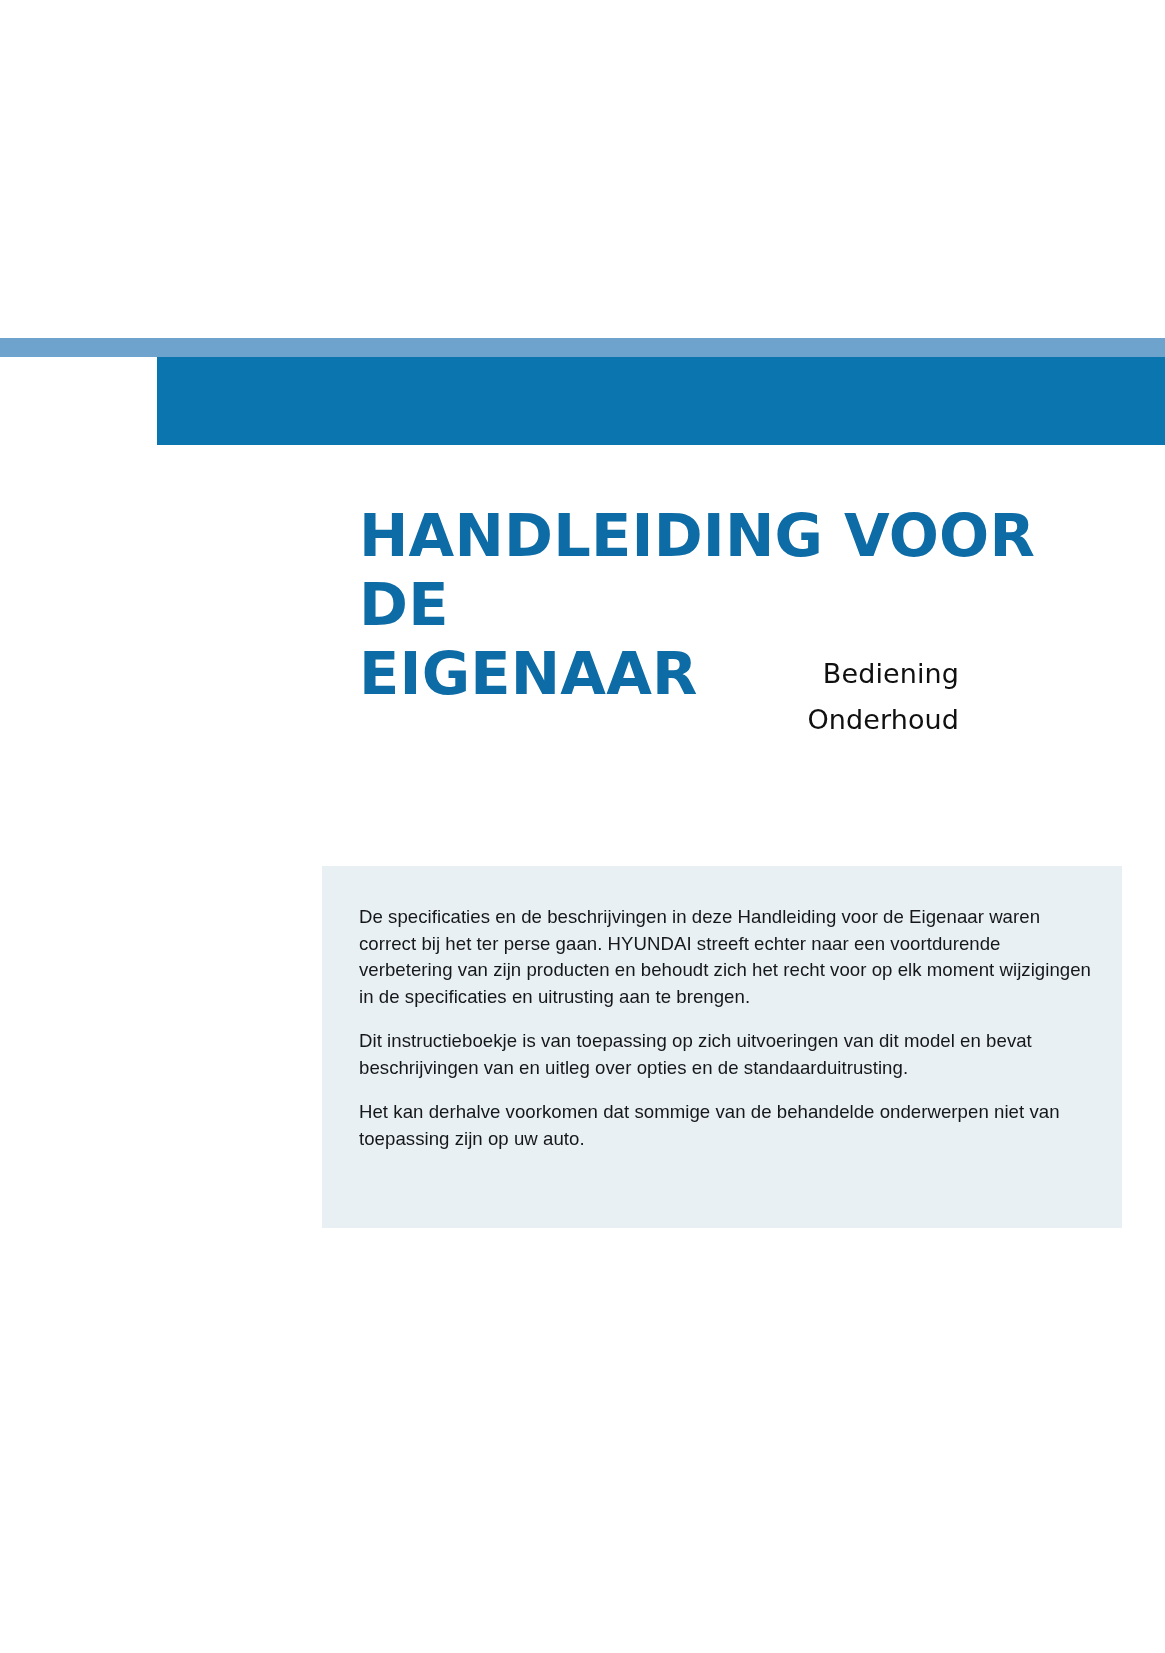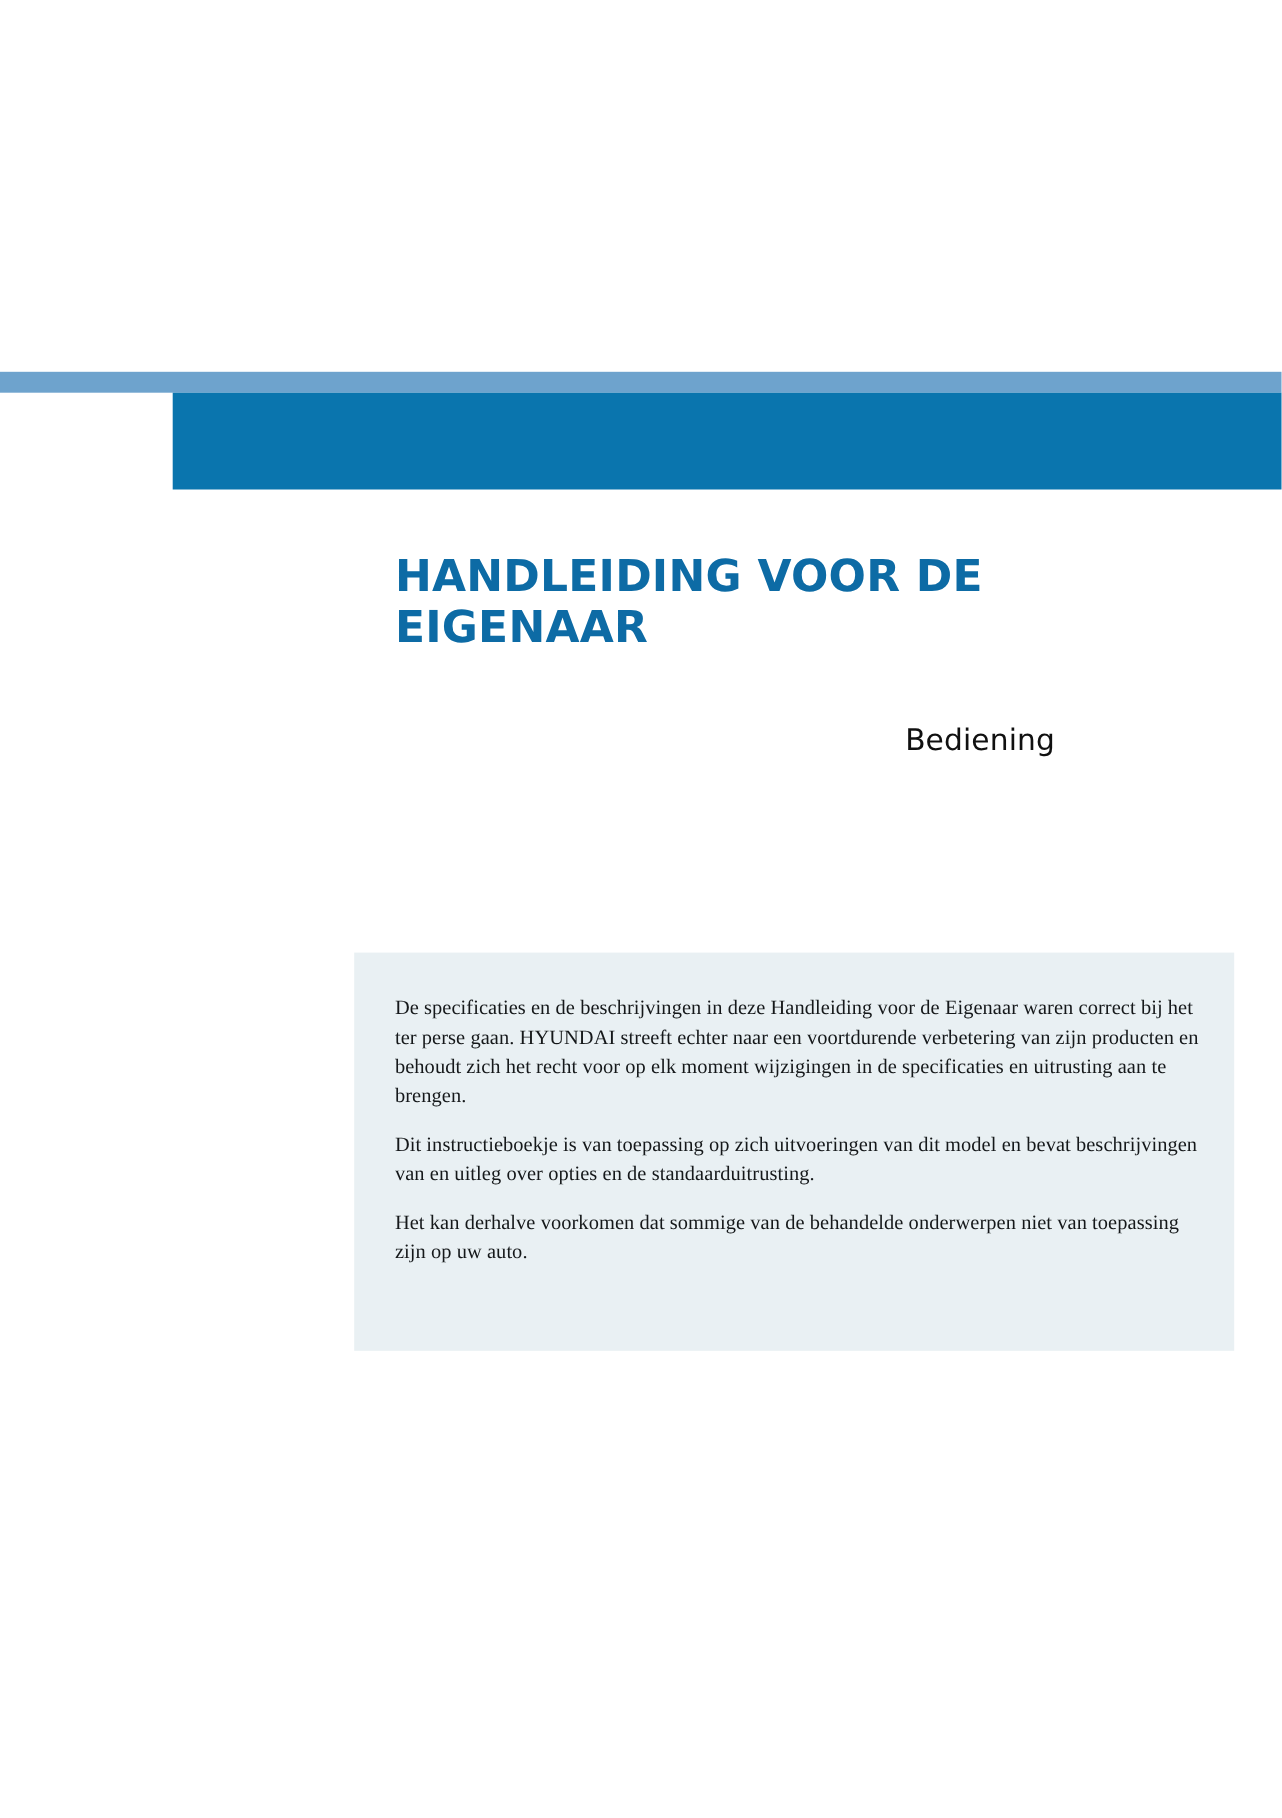--- a/index.html
+++ b/index.html
@@ -38,21 +38,21 @@
   .title-block {
     position: absolute;
     left: 359px;
     top: 501px;
     width: 740px;
   }
   .doc-title {
     margin: 0;
     font-family: "DejaVu Sans", sans-serif;
     font-weight: 700;
-    font-size: 40px;
+    font-size: 59px;
     line-height: 1.17;
     letter-spacing: 0.2px;
     color: #0d6ba5;
     white-space: pre-line;
   }
 
   
   .subtitle-list {
     position: absolute;
     left: 359px;
@@ -78,21 +78,21 @@
     left: 322px;
     top: 866px;
     width: 800px;
     height: 362px;
     background: #e9f0f3;
     box-sizing: border-box;
     padding: 38px 26px 30px 37px;
   }
   .disclaimer-panel p {
     margin: 0 0 18px 0;
-    font-family: Liberation Serif, serif;
+    font-family: Liberation Sans, sans-serif;
     font-size: 18.6px;
     line-height: 1.43;
     color: #15181a;
     letter-spacing: 0.05px;
   }
   .disclaimer-panel p:last-child {
     margin-bottom: 12px;
   }
 </style>
 </head>
@@ -101,19 +101,20 @@
 <div class="band-light"></div>
 <div class="band-dark"></div>
 
 <div class="title-block">
   <h1 class="doc-title">HANDLEIDING VOOR DE
 EIGENAAR</h1>
 </div>
 
 <ul class="subtitle-list">
   <li>Bediening</li>
+  <li>Onderhoud</li>
 </ul>
 
 <div class="disclaimer-panel">
   <p>De specificaties en de beschrijvingen in deze Handleiding voor de Eigenaar waren correct bij het ter perse gaan. HYUNDAI streeft echter naar een voortdurende verbetering van zijn producten en behoudt zich het recht voor op elk moment wijzigingen in de specificaties en uitrusting aan te brengen.</p>
   <p>Dit instructieboekje is van toepassing op zich uitvoeringen van dit model en bevat beschrijvingen van en uitleg over opties en de standaarduitrusting.</p>
   <p>Het kan derhalve voorkomen dat sommige van de behandelde onderwerpen niet van toepassing zijn op uw auto.</p>
 </div>
 
 </body></html>

